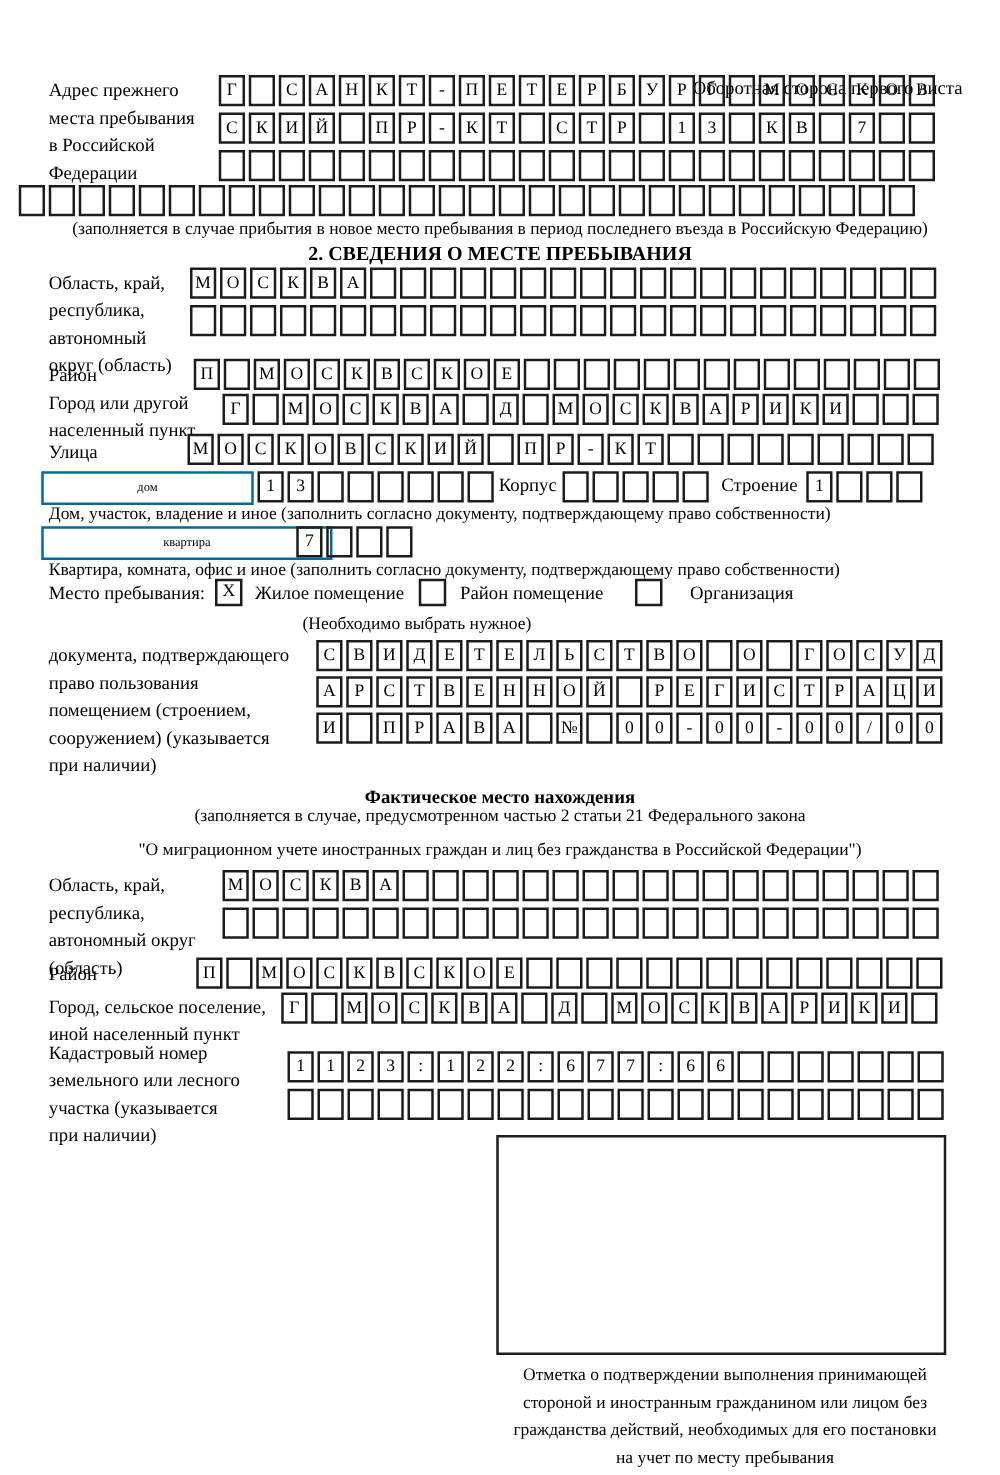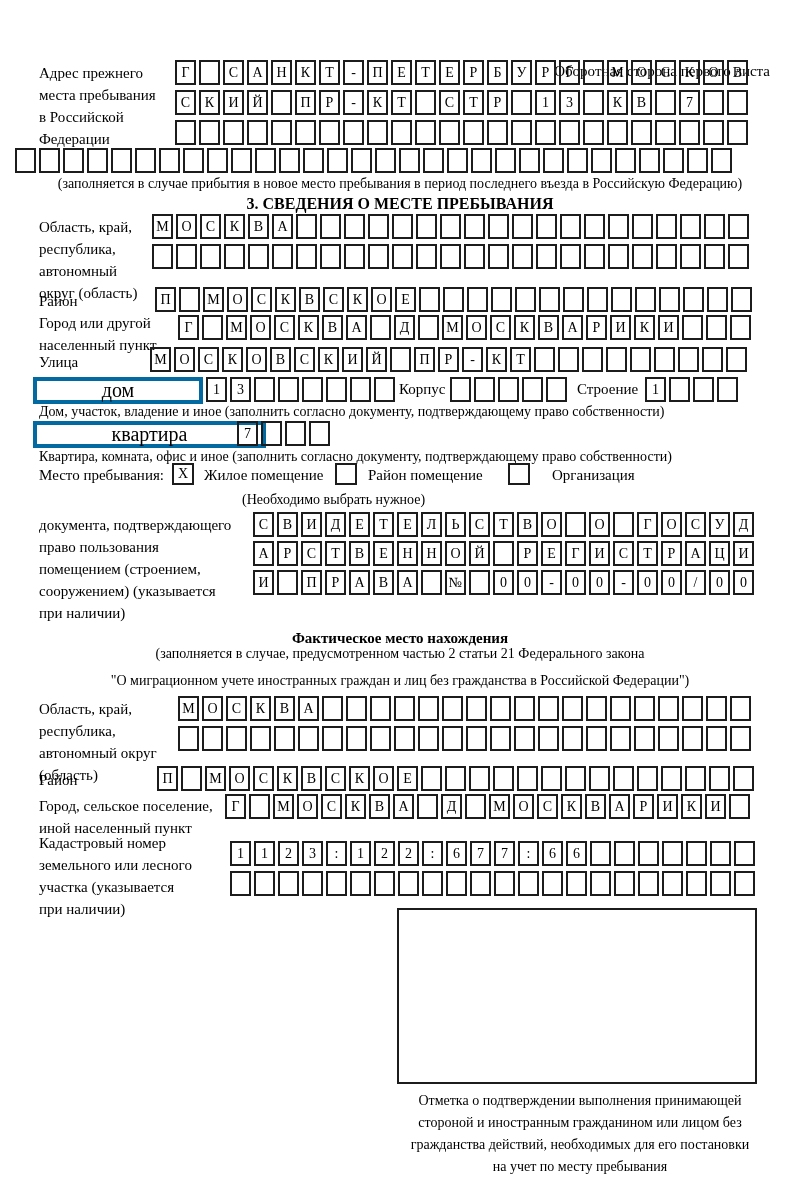--- a/index.html
+++ b/index.html
@@ -9,22 +9,22 @@
   .title{font-size:15px;white-space:nowrap;}
   .lab{position:absolute;font-size:15px;line-height:22px;white-space:nowrap;}
   .cap{position:absolute;font-size:14px;white-space:nowrap;}
   .ctr{position:absolute;left:0;width:800px;text-align:center;white-space:nowrap;}
   .hdr{font-weight:bold;font-size:16px;}
   .hdr2{font-weight:bold;font-size:15px;}
   .note{font-size:14px;}
   .row{position:absolute;display:flex;}
   .cell{box-sizing:border-box;flex:0 0 21px;width:21px;height:25px;border:2px solid #1c1c1c;
         margin-right:3px;display:flex;align-items:center;justify-content:center;font-size:14px;}
-  .lbox{position:absolute;height:27px;border:4px solid #0369a1;box-sizing:border-box;
-        display:flex;align-items:center;justify-content:center;font-size:20px;}
+  .lbox{position:absolute;height:27px;border:2px solid #0369a1;box-sizing:border-box;
+        display:flex;align-items:center;justify-content:center;font-size:10px;}
   .cb{position:absolute;width:22px;height:22px;border:2px solid #1c1c1c;box-sizing:border-box;
       display:flex;align-items:center;justify-content:center;font-size:14px;}
   .inline-lab{position:absolute;font-size:15px;white-space:nowrap;}
   .stamp{position:absolute;border:2px solid #1c1c1c;box-sizing:border-box;background:#fff;}
   .stampcap{position:absolute;text-align:center;font-size:14px;line-height:22px;}
 </style>
 </head>
 <body>
 
 <div class="page">
@@ -142,21 +142,21 @@
       <div class="cell"></div>
       <div class="cell"></div>
       <div class="cell"></div>
       <div class="cell"></div>
       <div class="cell"></div>
       <div class="cell"></div>
       <div class="cell"></div>
     </div>
   <div class="ctr note" style="top:176px;">(заполняется в случае прибытия в новое место пребывания в период последнего въезда в Российскую Федерацию)</div>
 
-  <div class="ctr hdr" style="top:195px;">3. СВЕДЕНИЯ О МЕСТЕ ПРЕБЫВАНИЯ</div>
+  <div class="ctr hdr" style="top:195px;">2. СВЕДЕНИЯ О МЕСТЕ ПРЕБЫВАНИЯ</div>
 
   <div class="lab" style="left:39px;top:216px;">
     <div>Область, край,</div>
     <div>республика,</div>
     <div>автономный</div>
     <div>округ (область)</div>
   </div>
   <div class="row" style="left:152px;top:214px;">
       <div class="cell">М</div>
       <div class="cell">О</div>

